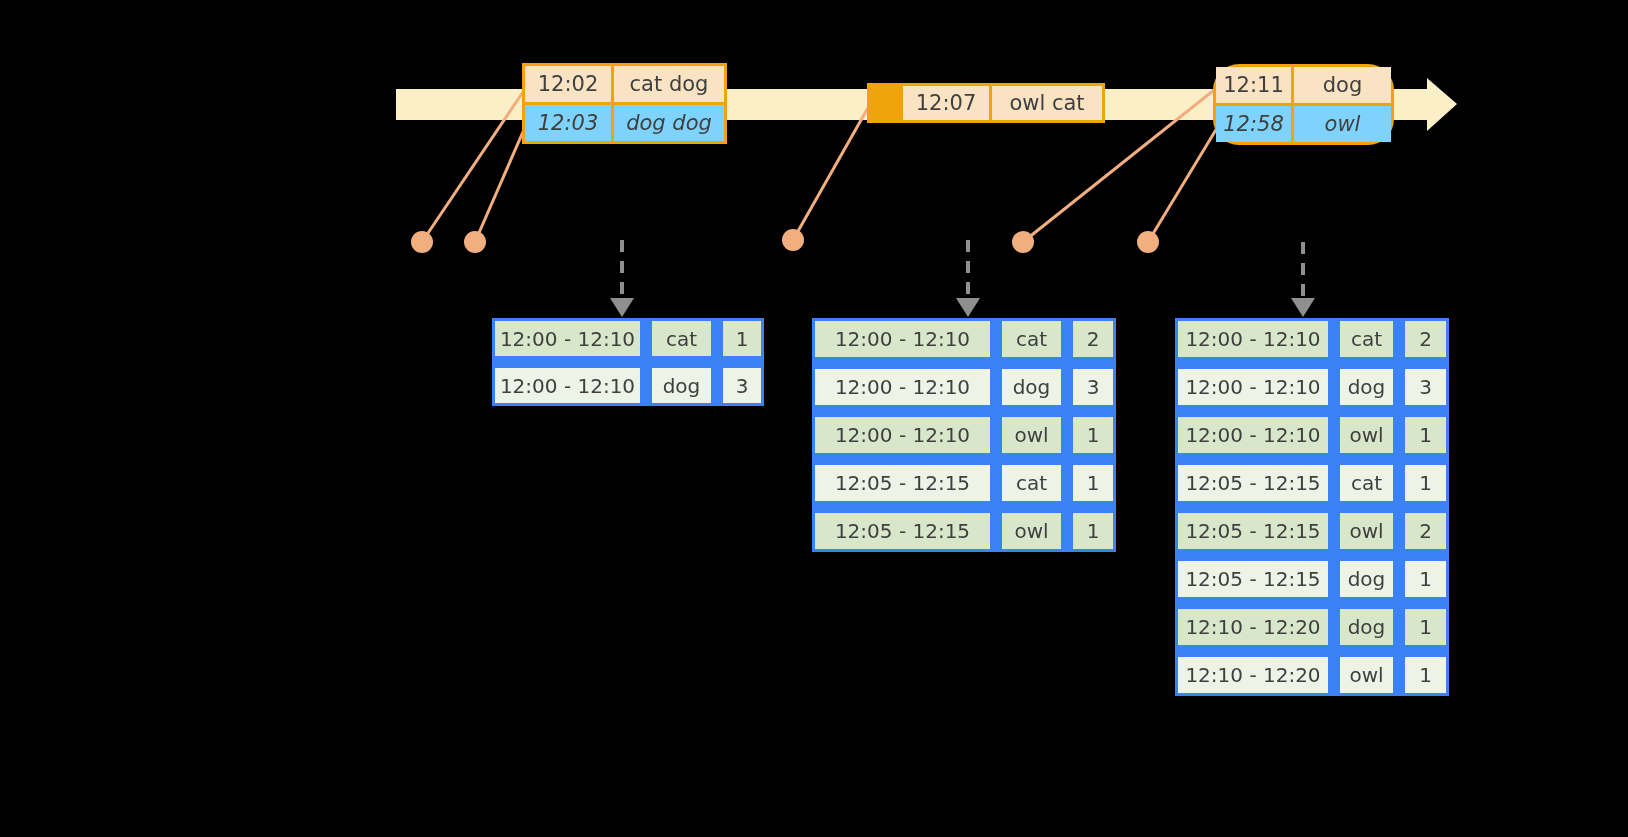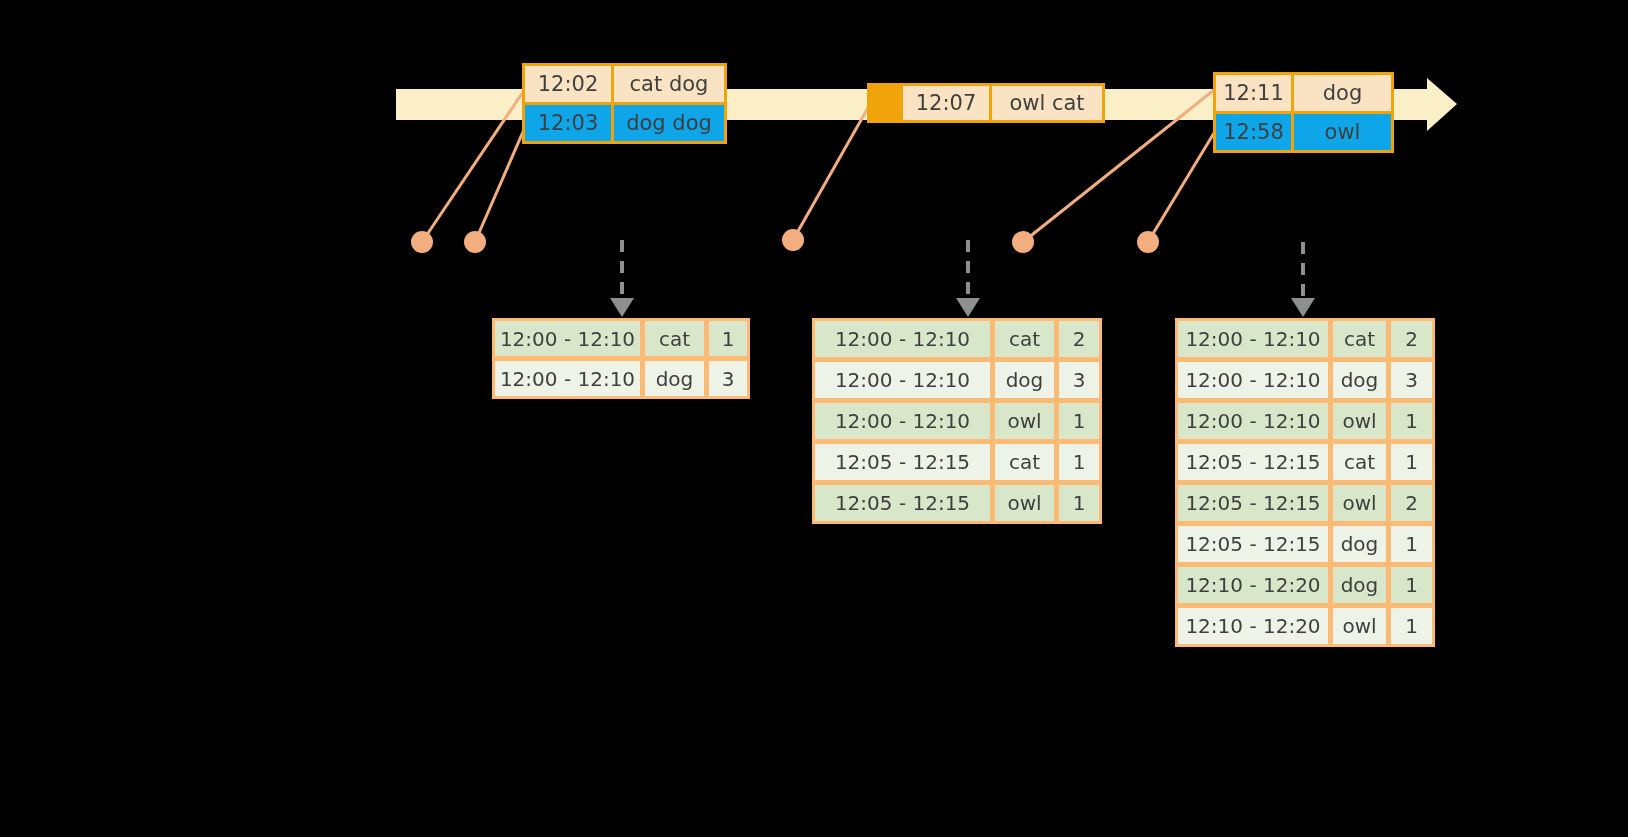--- a/index.html
+++ b/index.html
@@ -11,25 +11,25 @@
   }
   .overlay{position:absolute;left:0;top:0;}
   
   .otable{
     position:absolute;display:grid;gap:3px;padding:3px;
     background:#f0a30a;
   }
   .ocell{display:flex;align-items:center;justify-content:center;
     font-size:21px;line-height:1;}
   .o-dark{background:#fae3c2;}
-  .o-light{background:#0ea5e9;}
+  .o-light{background:#7dd3fc;font-style:italic;}
   
   .gtable{
-    position:absolute;display:grid;gap:5px;padding:3px;
-    background:#fdba74;
+    position:absolute;display:grid;gap:12px;padding:3px;
+    background:#3b82f6;
   }
   .gcell{display:flex;align-items:center;justify-content:center;
     font-size:20px;line-height:1;}
   .g-dark{background:#d8e7ca;}
   .g-light{background:#edf3e6;}
 </style>
 </head>
 <body>
 
 <div class="canvas">
@@ -71,21 +71,21 @@
     <div class="ocell o-dark">cat dog</div>
     <div class="ocell o-light">12:03</div>
     <div class="ocell o-light">dog dog</div>
   </div>
 
   <div class="otable" style="left:867px;top:83px;grid-template-columns:86px 110px;grid-auto-rows:34px;padding-left:36px;">
     <div class="ocell o-dark">12:07</div>
     <div class="ocell o-dark">owl cat</div>
   </div>
 
-  <div class="otable" style="left:1213px;top:72px;grid-template-columns:75px 97px;grid-auto-rows:36px;">
+  <div class="otable" style="left:1213px;top:64px;grid-template-columns:75px 97px;grid-auto-rows:36px;border-radius:26px;">
     <div class="ocell o-dark">12:11</div>
     <div class="ocell o-dark">dog</div>
     <div class="ocell o-light">12:58</div>
     <div class="ocell o-light">owl</div>
   </div>
 
   <div class="gtable" style="left:492px;top:318px;grid-template-columns:145px 59px 38px;grid-auto-rows:35px;">
     <div class="gcell g-dark">12:00 - 12:10</div>
     <div class="gcell g-dark">cat</div>
     <div class="gcell g-dark">1</div>

